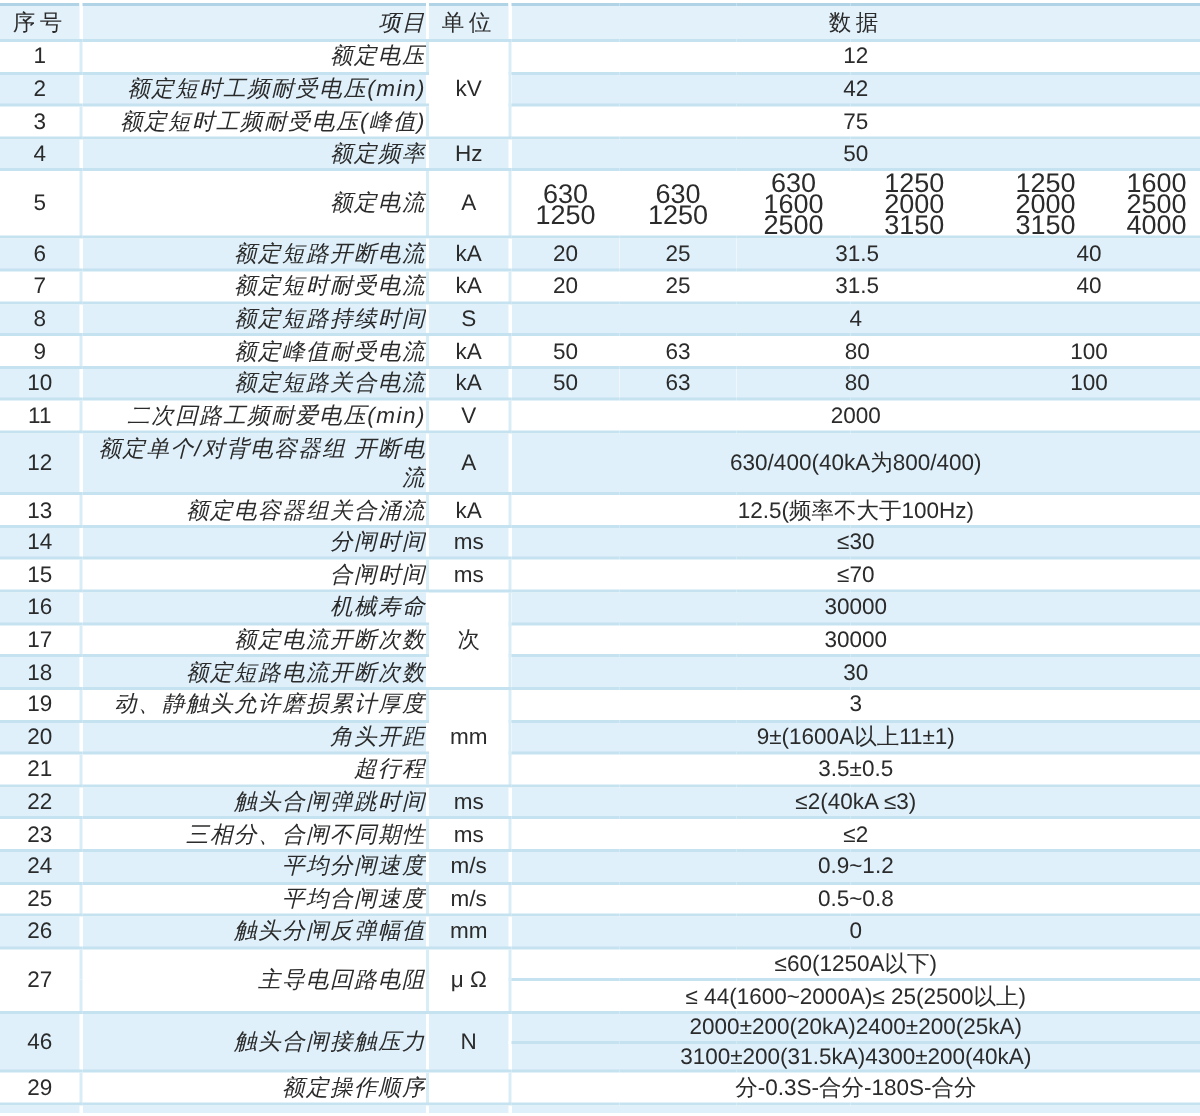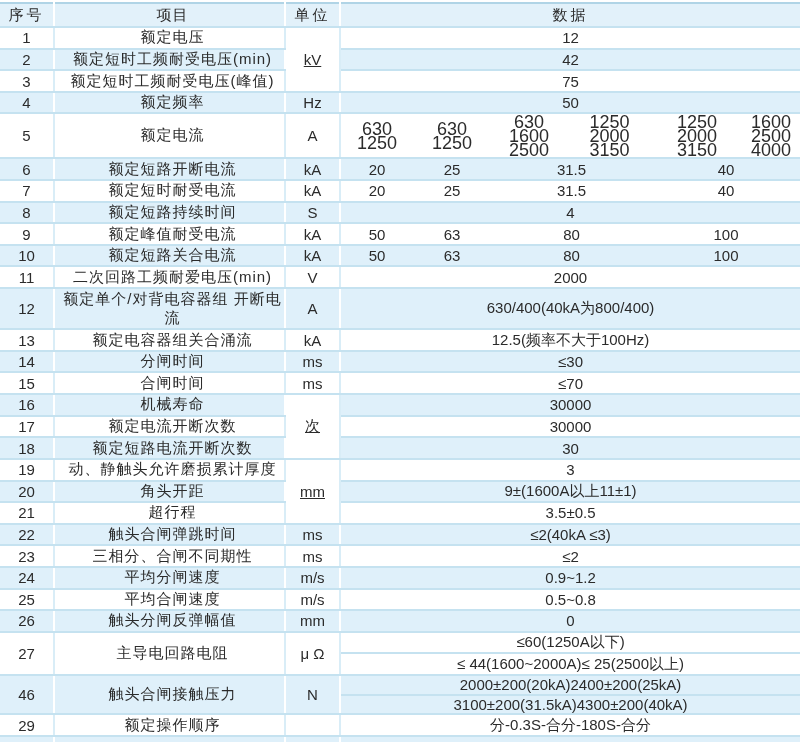--- a/index.html
+++ b/index.html
@@ -24,23 +24,23 @@
   tr.b td{background:#dff0fa;}
   tr.hdr{height:24px;}
   tr.hdr td{background:#e2f1fa;letter-spacing:3px;}
   tr.tall{height:45px;}
   tr.strip{height:6px;}
   tr.strip td{background:#dff0fa;border-bottom:none;}
   
   tr.w td.vb{border-right:2px solid #d9edf7;}
   tr.b td.vb{border-right:2px solid #ffffff;}
   tr.hdr td.vb{border-right:2px solid #ffffff;}
-  td.item{text-align:center;padding-left:6px;letter-spacing:1px;}
+  td.item{text-align:right;padding-left:6px;letter-spacing:1px;font-style:italic;}
   tr.hdr td.item{letter-spacing:1px;}
-  td.mg{background:#ffffff !important;border-right:2px solid #d9edf7 !important;text-decoration:underline;}
+  td.mg{background:#ffffff !important;border-right:2px solid #d9edf7 !important;}
   td.ml{white-space:pre-line;font-size:18px;line-height:14px;}
 </style>
 </head>
 <body>
 
 <table class="spec">
   <colgroup>
     <col style="width:54px">
       <col style="width:231px">
       <col style="width:55px">

